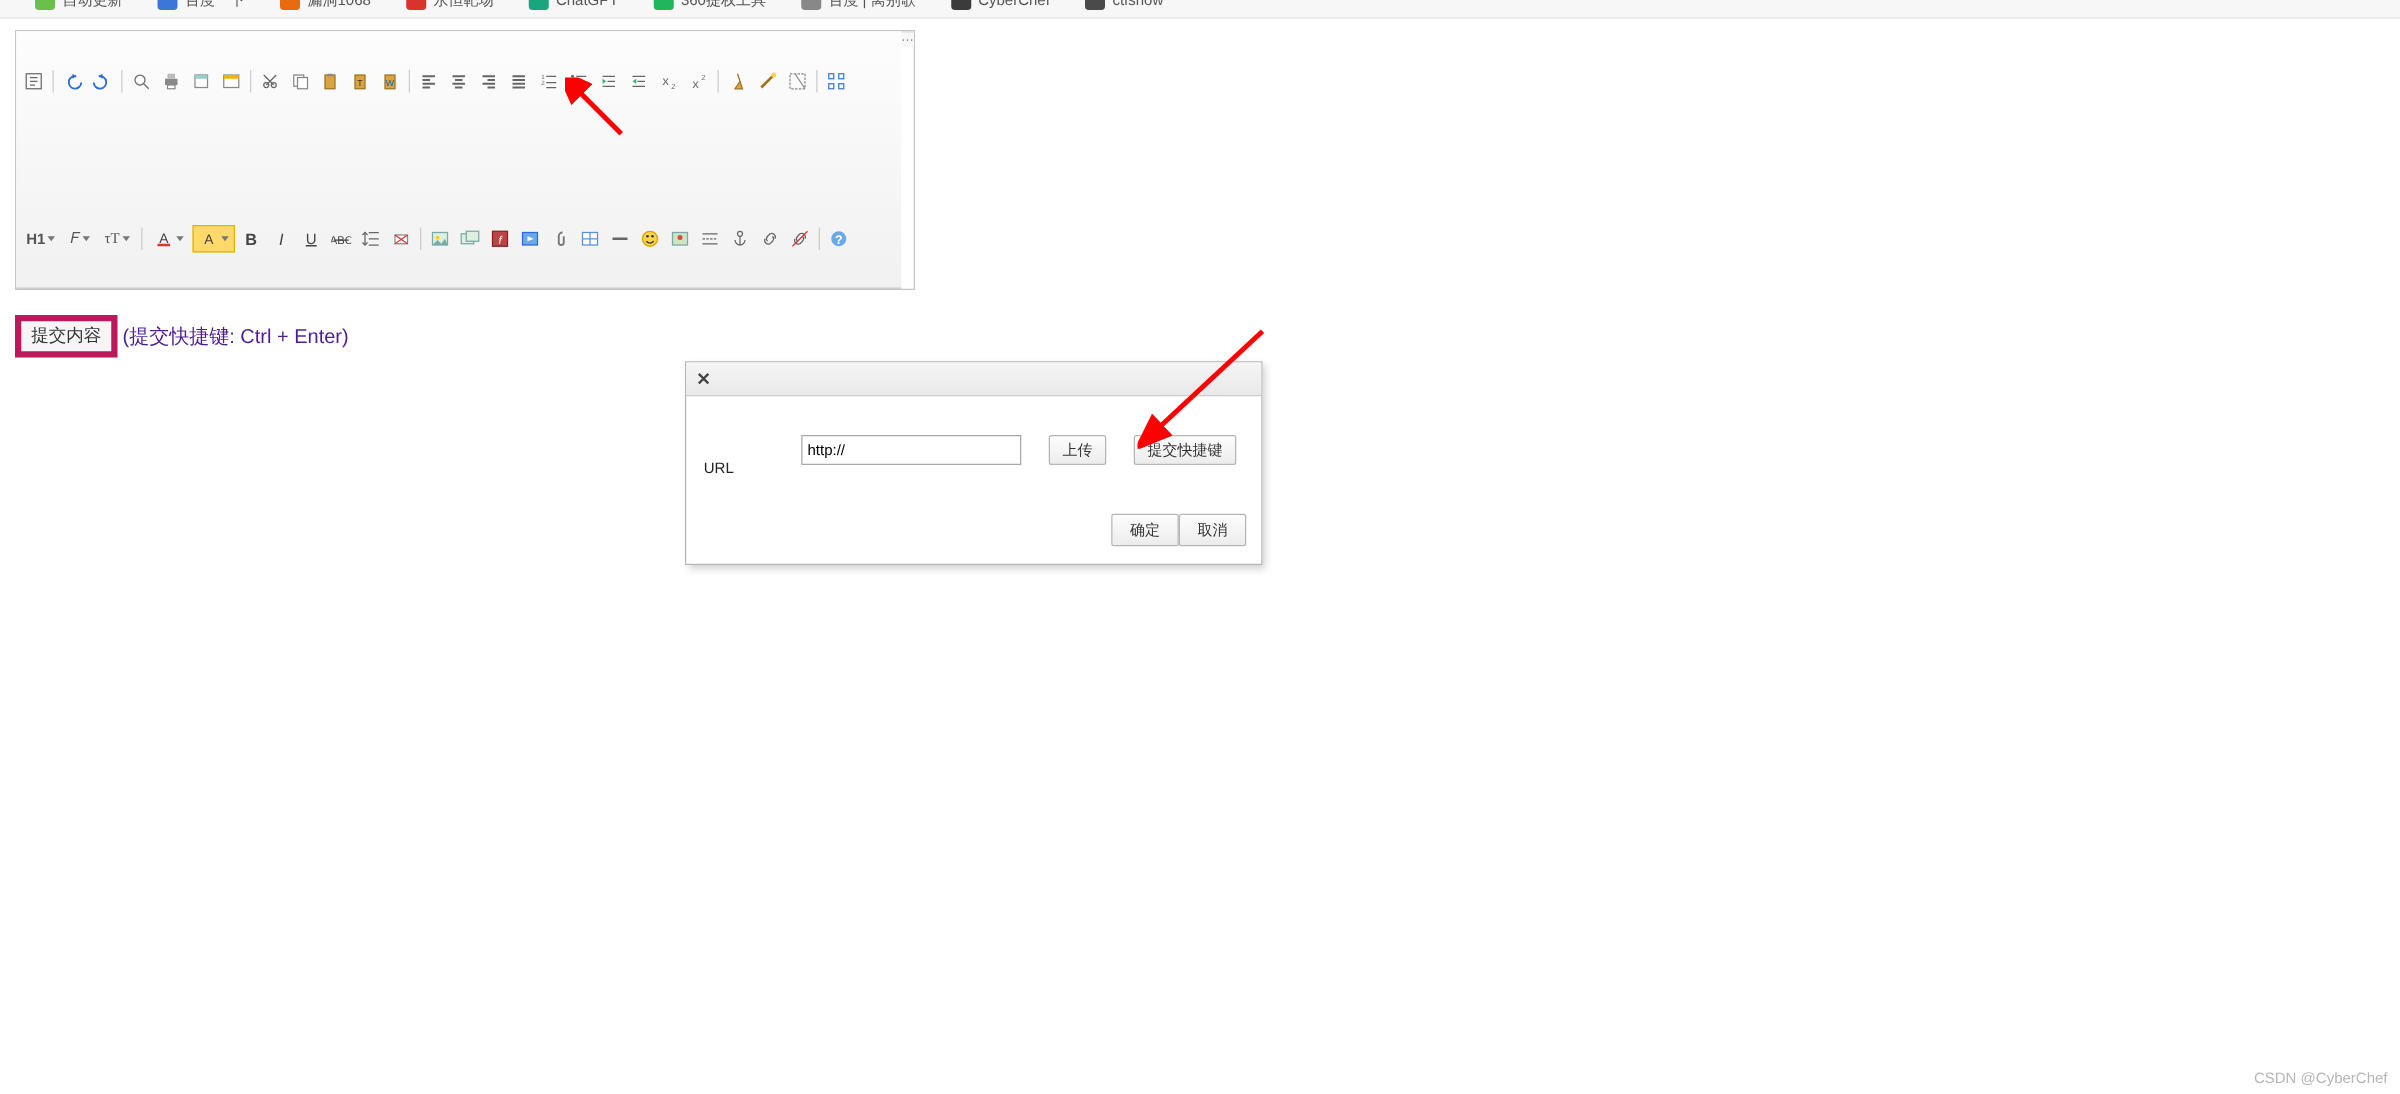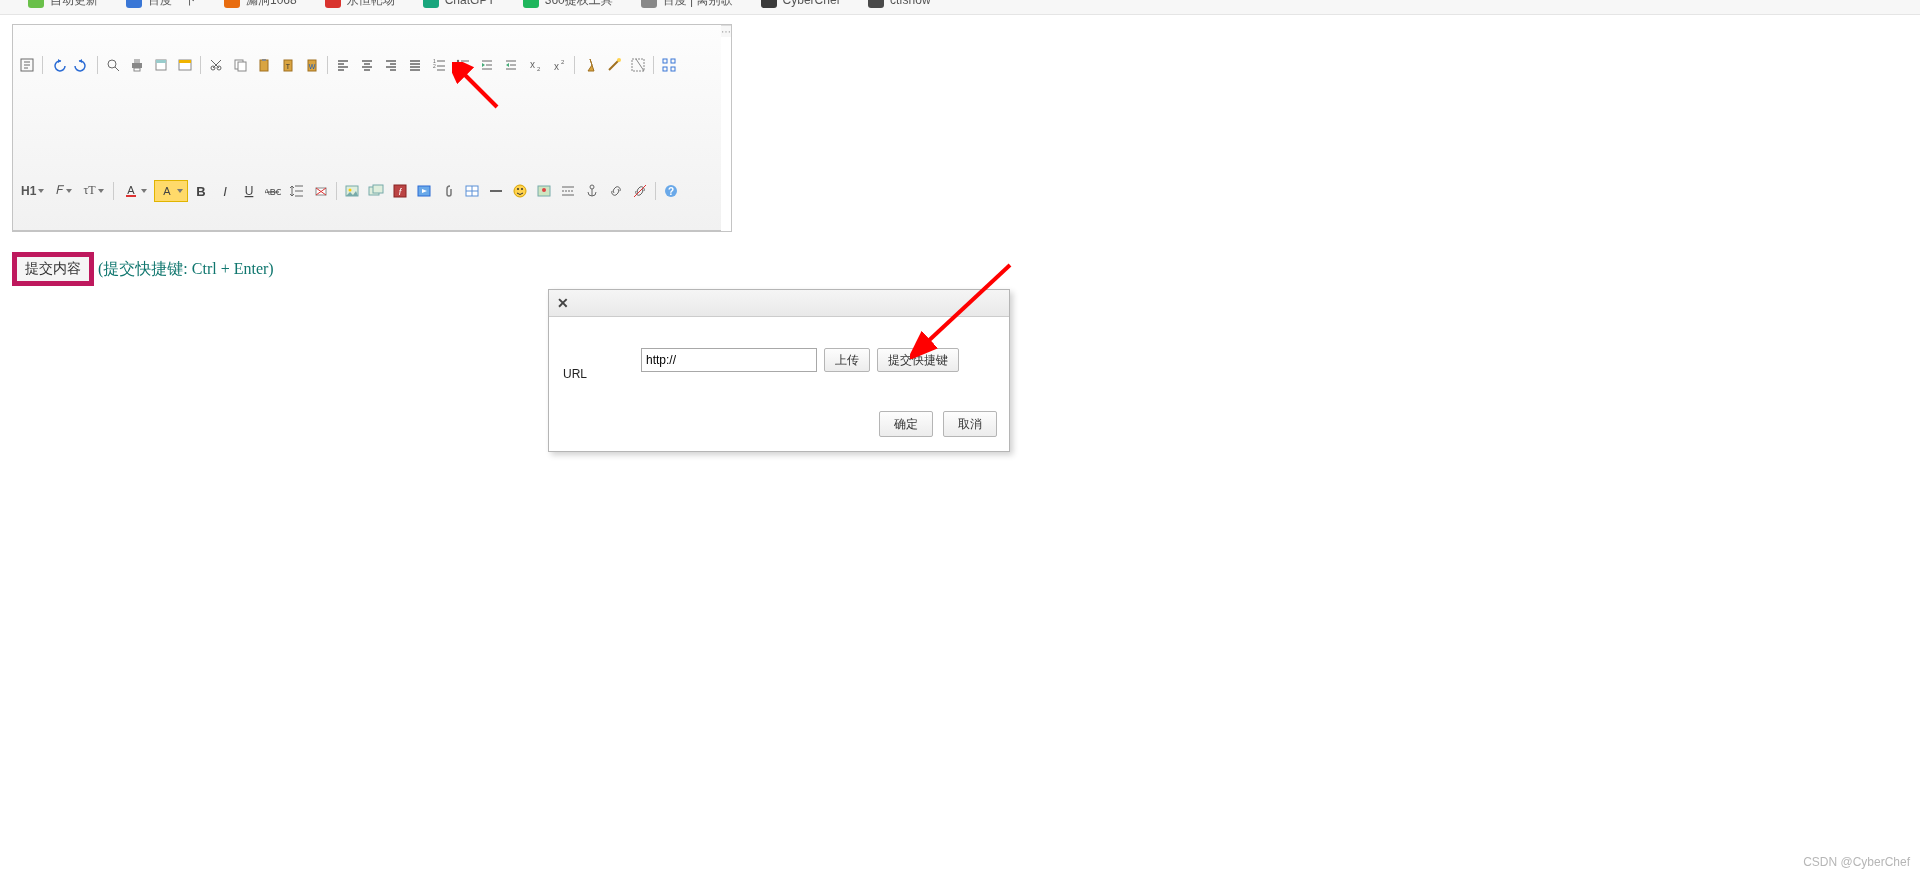--- a/index.html
+++ b/index.html
@@ -145,22 +145,21 @@
   .submit-btn {
     background: #f5f5f5;
     border: 5px solid #be185d;
     padding: 3px 8px;
     font-size: 14px;
     cursor: pointer;
     color: #333;
   }
   .submit-hint {
     font-size: 16px;
-    color: #0f766e;
-    font-family: Liberation Serif, serif;
+    color: #4c1d95;
   }
 
   
   .dialog {
     position: absolute;
     left: 548px;
     top: 289px;
     width: 460px;
     background: #fff;
     border: 1px solid #b5b5b5;
@@ -205,30 +204,30 @@
     padding: 1px 4px;
     font-size: 12px;
     box-sizing: content-box;
   }
   .small-btn {
     background: linear-gradient(#fdfdfd,#ececec);
     border: 1px solid #b5b5b5;
     height: 24px;
     padding: 0 10px;
     font-size: 12px;
-    margin-left: 7px;
+    margin-left: 22px;
     cursor: pointer;
     border-radius: 2px;
     color: #333;
   }
   .dialog-footer {
     display: flex;
     justify-content: flex-end;
     padding: 8px 12px 14px 12px;
-    gap: 10px;
+    gap: 0;
   }
   .dialog-footer .small-btn {
     margin-left: 0;
     padding: 0 14px;
     height: 26px;
   }
 
   
   .arrow {
     position: absolute;

